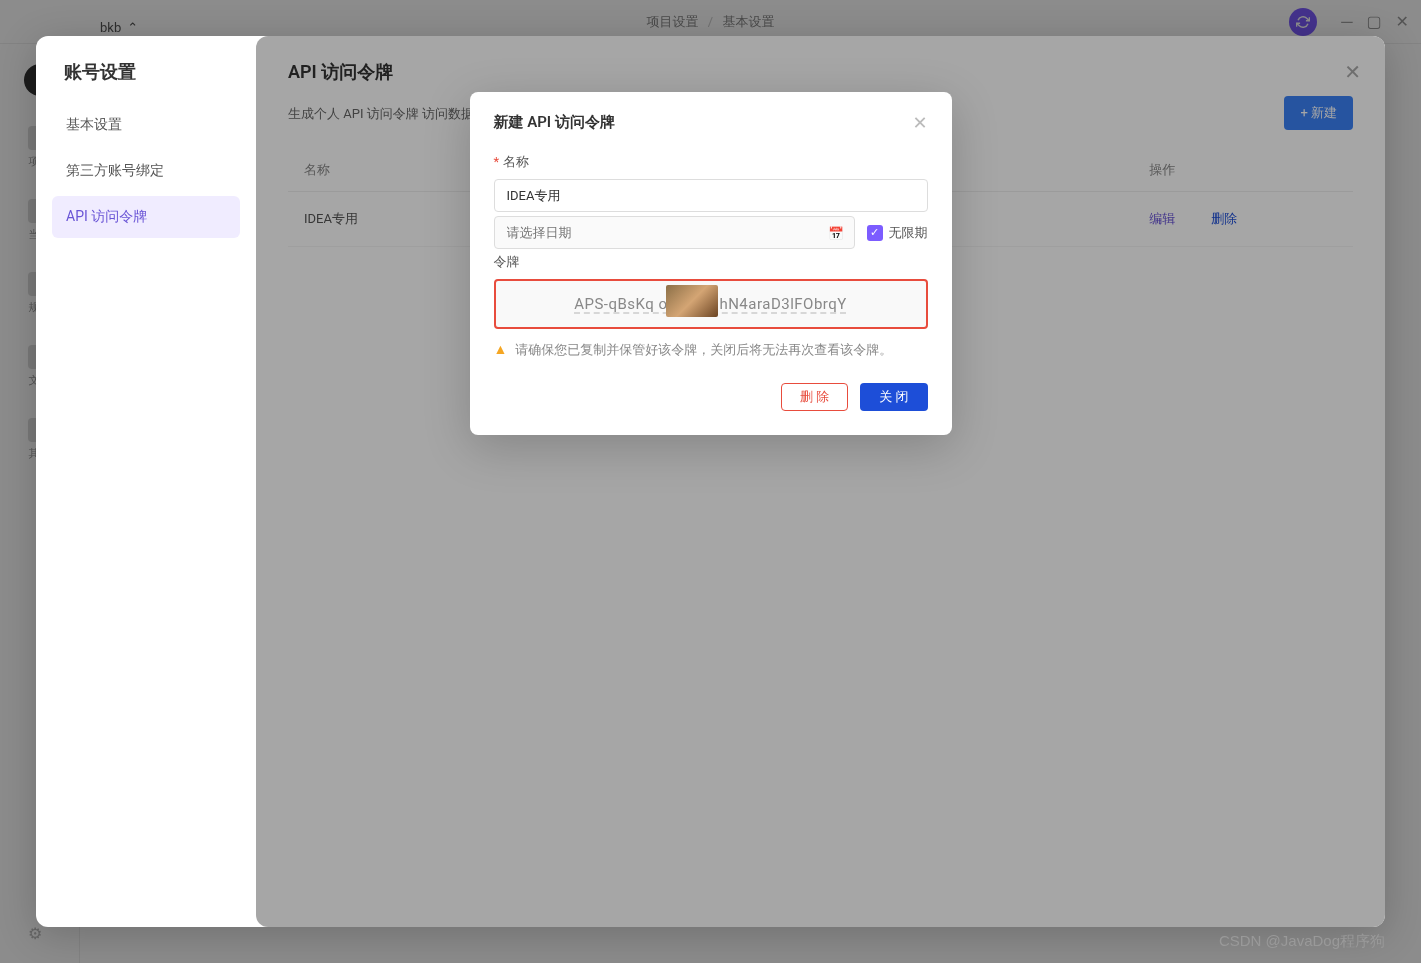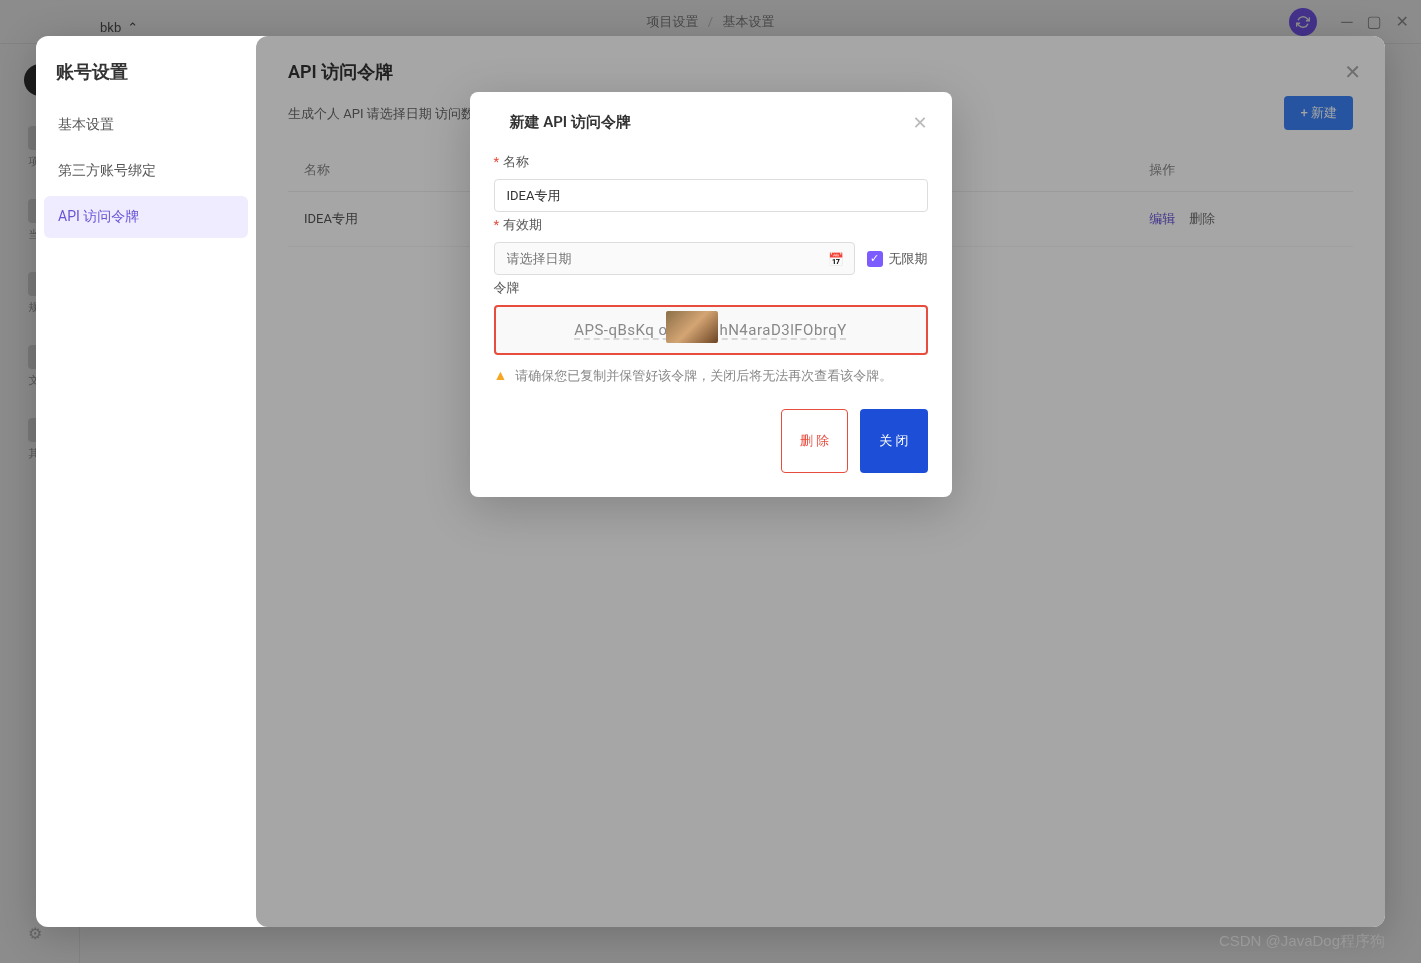--- a/index.html
+++ b/index.html
@@ -20,45 +20,45 @@
     .leftnav-icon { width: 24px; height: 24px; background: #ddd; border-radius: 4px; }
     .avatar { width: 32px; height: 32px; border-radius: 50%; background: #333; }
     
     .mainarea { flex: 1; background: #fff; position: relative; }
     
     
     .dim { position: absolute; inset: 0; background: rgba(0,0,0,0.45); }
     
     
     .settings-panel { position: absolute; top: 36px; left: 36px; right: 36px; bottom: 36px; background: #fff; border-radius: 12px; display: flex; box-shadow: 0 8px 40px rgba(0,0,0,0.2); overflow: hidden; }
-    .settings-side { width: 220px; padding: 24px 8px; }
+    .settings-side { width: 220px; padding: 24px 16px; }
     .settings-title { font-size: 18px; font-weight: 600; color: #333; padding: 0 12px 20px; }
     .settings-nav-item { padding: 12px 14px; border-radius: 6px; font-size: 14px; color: #555; cursor: pointer; margin-bottom: 4px; }
     .settings-nav-item.active { background: #f0ecff; color: #6954d6; }
     
     .settings-main { flex: 1; padding: 24px 32px; position: relative; }
     .settings-close { position: absolute; right: 24px; top: 24px; color: #aaa; font-size: 20px; cursor: pointer; }
     .section-title { font-size: 18px; font-weight: 600; color: #333; margin-bottom: 20px; }
     .section-desc { font-size: 13px; color: #666; line-height: 1.6; margin-bottom: 24px; }
     .section-desc a { color: #6954d6; text-decoration: none; }
     .new-btn { position: absolute; right: 32px; top: 60px; background: #3b82f6; color: #fff; border: none; padding: 8px 16px; border-radius: 4px; font-size: 13px; cursor: pointer; }
     
     .token-table { width: 100%; }
     .token-header { display: flex; padding: 12px 16px; color: #888; font-size: 13px; border-bottom: 1px solid #eee; }
     .token-row { display: flex; padding: 18px 16px; font-size: 13px; color: #555; border-bottom: 1px solid #f5f5f5; }
     .col-name { flex: 3; }
     .col-used { flex: 1.5; }
     .col-action { flex: 1; display: flex; gap: 14px; }
     .col-action .edit { color: #6954d6; cursor: pointer; }
-    .col-action .delete { color: #737373; cursor: pointer; }
+    .col-action .delete { color: #1d4ed8; cursor: pointer; margin-left: 22px; }
     
     
     .dim2 { position: absolute; inset: 0; background: rgba(0,0,0,0.35); border-radius: 12px; }
     .token-modal { position: absolute; top: 92px; left: 50%; transform: translateX(-50%); width: 482px; background: #fff; border-radius: 8px; box-shadow: 0 12px 48px rgba(0,0,0,0.2); }
-    .modal-header { display: flex; justify-content: space-between; align-items: center; padding: 20px 24px; margin-left: 16px; }
+    .modal-header { display: flex; justify-content: space-between; align-items: center; padding: 20px 24px; }
     .modal-title { font-size: 15px; font-weight: 600; color: #333; }
     .modal-close { color: #bbb; font-size: 18px; cursor: pointer; }
     .modal-body { padding: 0 24px 20px; }
     
     .form-group { margin-bottom: 4px; }
     .form-label { font-size: 13px; color: #555; margin-bottom: 8px; display: block; }
     .req { color: #e84c3d; margin-right: 4px; }
     .form-input { width: 100%; padding: 8px 12px; border: 1px solid #ddd; border-radius: 4px; font-size: 13px; color: #333; }
     .form-input::placeholder { color: #bbb; }
     
@@ -70,21 +70,21 @@
     .checkbox { width: 16px; height: 16px; background: #7c5cff; border-radius: 3px; display: flex; align-items: center; justify-content: center; color: #fff; font-size: 11px; }
     
     .token-display { border: 2px solid #e84c3d; border-radius: 4px; padding: 14px 18px; background: #f9f9f9; position: relative; display: flex; align-items: center; justify-content: center; }
     .token-text { font-size: 15px; color: #888; text-decoration: underline dashed #ccc; text-underline-offset: 4px; letter-spacing: 0.5px; }
     .token-overlay { position: absolute; left: 170px; top: 4px; width: 52px; height: 32px; background: linear-gradient(135deg, #8b6f47 0%, #d4a574 50%, #6b4423 100%); border-radius: 2px; }
     
     .warning-row { display: flex; align-items: flex-start; gap: 8px; margin-top: 12px; font-size: 13px; color: #888; }
     .warn-icon { color: #f5a623; font-size: 14px; flex-shrink: 0; }
     
     .modal-footer { display: flex; justify-content: flex-end; gap: 12px; padding: 0 24px 24px; }
-    .btn { padding: 22px 18px; border-radius: 4px; font-size: 13px; cursor: pointer; border: 1px solid transparent; }
+    .btn { padding: 4px 18px; border-radius: 4px; font-size: 13px; cursor: pointer; border: 1px solid transparent; }
     .btn-danger { background: #fff; border-color: #e84c3d; color: #e84c3d; }
     .btn-primary { background: #1d4ed8; color: #fff; }
     
     .watermark { position: absolute; right: 36px; bottom: 12px; color: #999; font-size: 15px; font-family: sans-serif; }
     .gear-icon { position: absolute; left: 28px; bottom: 20px; color: #bbb; font-size: 16px; }
   </style>
 </head>
 <body>
 
 <div class="titlebar">
@@ -146,21 +146,21 @@
     <div class="settings-title">账号设置</div>
     <div class="settings-nav-item">基本设置</div>
     <div class="settings-nav-item">第三方账号绑定</div>
     <div class="settings-nav-item active">API 访问令牌</div>
   </div>
 
   <div class="settings-main">
     <span class="settings-close">✕</span>
     <div class="section-title">API 访问令牌</div>
     <div class="section-desc">
-      <span>生成个人 API 请选择日期</span>
+      <span>生成个人 API 访问令牌</span>
       <span>访问数据进行匹配授权的操作。</span>
       <a href="#">查看详细说明</a>
     </div>
     <button class="new-btn">+ 新建</button>
 
     <div class="token-table">
       <div class="token-header">
         <div class="col-name">名称</div>
         <div class="col-used">上次使用时间</div>
         <div class="col-action">操作</div>
@@ -185,21 +185,20 @@
     <span class="modal-close">✕</span>
   </div>
   <div class="modal-body">
 
     <div class="form-group">
       <label class="form-label"><span class="req">*</span><span>名称</span></label>
       <input class="form-input" value="IDEA专用" style="">
     </div>
 
     <div class="form-group" Кname="form-group-expiry">
-      <label class="form-label"><span class="req">*</span><span>有效期</span></label>
       <div class="date-row">
         <div class="date-input">
           <input disabled="" placeholder="请选择日期" style="">
           <span class="cal-icon">📅</span>
         </div>
         <div class="checkbox-wrap">
           <div class="checkbox">✓</div>
           <span>无限期</span>
         </div>
       </div>

